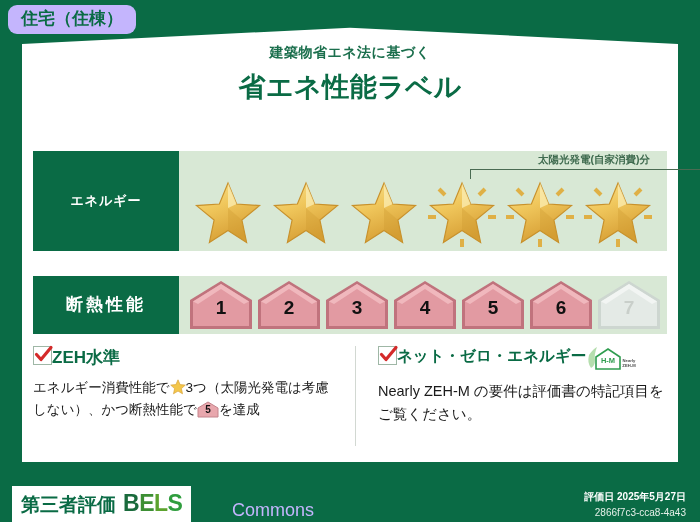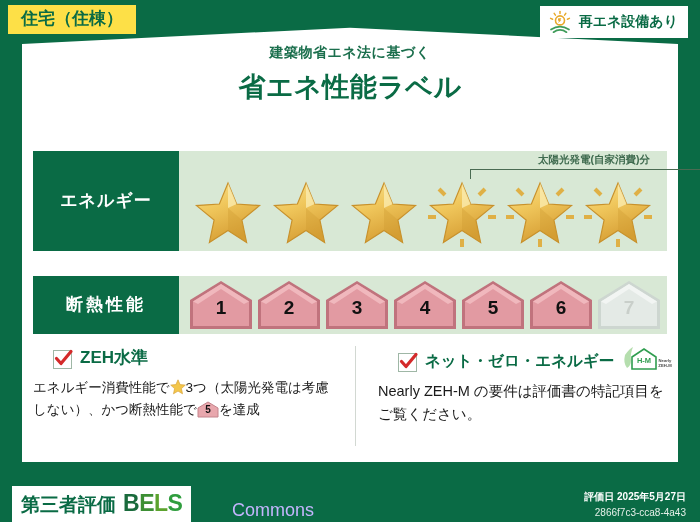--- a/index.html
+++ b/index.html
@@ -19,23 +19,24 @@
     position: absolute;
     left: 22px; top: 0px;
     width: 656px; height: 462px;
     background: #ffffff;
     clip-path: polygon(0% 9.5%, 50% 6.0%, 100% 9.5%, 100% 100%, 0% 100%);
   }
 
   
   .tag-left {
     position: absolute; left: 8px; top: 5px;
-    background: #fde047;
+    background: #c4b5fd;
     padding: 4px 13px 5px 13px;
     z-index: 30;
+    border-radius: 9px;
   }
   .tag-left .t {
     font-size: 17px; font-weight: bold; color: #0a6b45;
     letter-spacing: 0px; line-height: 1.15;
   }
 
   
   .tag-right {
     position: absolute; right: 12px; top: 6px;
     background: #ffffff;
@@ -72,21 +73,21 @@
   }
   #row-energy { left: 33px; top: 151px; width: 634px; height: 100px; }
   #row-insul  { left: 33px; top: 276px; width: 634px; height: 58px; }
 
   .row-label {
     background: #0a6b45;
     color: #ffffff;
     flex: 0 0 146px;
     display: flex; flex-direction: column;
     align-items: center; justify-content: center;
-    font-size: 17px; font-weight: bold;
+    font-size: 13px; font-weight: bold;
     line-height: 1.32;
     letter-spacing: 1px;
   }
   #row-insul .row-label { font-size: 17px; letter-spacing: 3px; }
 
   .row-body {
     flex: 1 1 auto;
     background: #d8e8d5;
     position: relative;
   }
@@ -136,23 +137,22 @@
   .notes {
     position: absolute; left: 33px; top: 346px;
     width: 634px; height: 100px;
     display: flex;
   }
   .note-col { position: relative; }
   #note-left  { flex: 0 0 322px; padding-right: 16px; }
   #note-right { flex: 1 1 auto; padding-left: 22px; border-left: 1.5px solid #d2d8d2; }
 
   .note-head {
-    display: flex; align-items: flex-end; gap: 8px;
+    display: flex; align-items: flex-start; 
     margin-bottom: 8px;
-    margin-left: 20px;
   }
   .chk {
     width: 19px; height: 19px; flex: 0 0 auto;
     border: 1.5px solid #9fb7a6; background: #fff;
     position: relative;
   }
   .chk svg { position: absolute; left: -1px; top: -3px; width: 21px; height: 21px; }
   .note-title {
     font-size: 17px; font-weight: bold; color: #0a6b45;
     letter-spacing: 0px; white-space: nowrap;
@@ -208,36 +208,20 @@
 <body>
 
 <div id="root">
 
   <div class="card"></div>
 
   <div class="tag-left">
     <div class="t">住宅（住棟）</div>
   </div>
 
-  <div class="tag-right">
-    <svg class="solar-ico" viewBox="0 0 26 24">
-      <g stroke="#e8a92a" stroke-width="1.5" stroke-linecap="round" fill="none">
-        <line x1="13" y1="1.5" x2="13" y2="3.6"></line>
-        <line x1="7.2" y1="3.4" x2="8.4" y2="5.1"></line>
-        <line x1="18.8" y1="3.4" x2="17.6" y2="5.1"></line>
-        <line x1="3.6" y1="8.4" x2="5.6" y2="9.2"></line>
-        <line x1="22.4" y1="8.4" x2="20.4" y2="9.2"></line>
-      </g>
-      <circle cx="13" cy="10.4" r="4.5" fill="none" stroke="#e8a92a" stroke-width="1.6"></circle>
-      <path d="M11.2 8.3 h3.2 l-1.2 2 h1.2 l-3.4 2.6 1.1-2.2 h-1.2 z" fill="#e8a92a"></path>
-      <path d="M4 19.5 Q13 13.8 22 19.5" stroke="#3f9c5a" stroke-width="1.7" fill="none" stroke-linecap="round"></path>
-      <path d="M6.5 22.2 Q13 17.6 19.5 22.2" stroke="#3f9c5a" stroke-width="1.7" fill="none" stroke-linecap="round"></path>
-    </svg>
-    <div class="t">再エネ設備あり</div>
-  </div>
 
   <div class="titles">
     <div class="sub-title">建築物省エネ法に基づく</div>
     <div class="main-title">省エネ性能ラベル</div>
   </div>
 
   <div class="row" id="row-energy">
     <div class="row-label">
       <span>エネルギー</span>
     </div>

